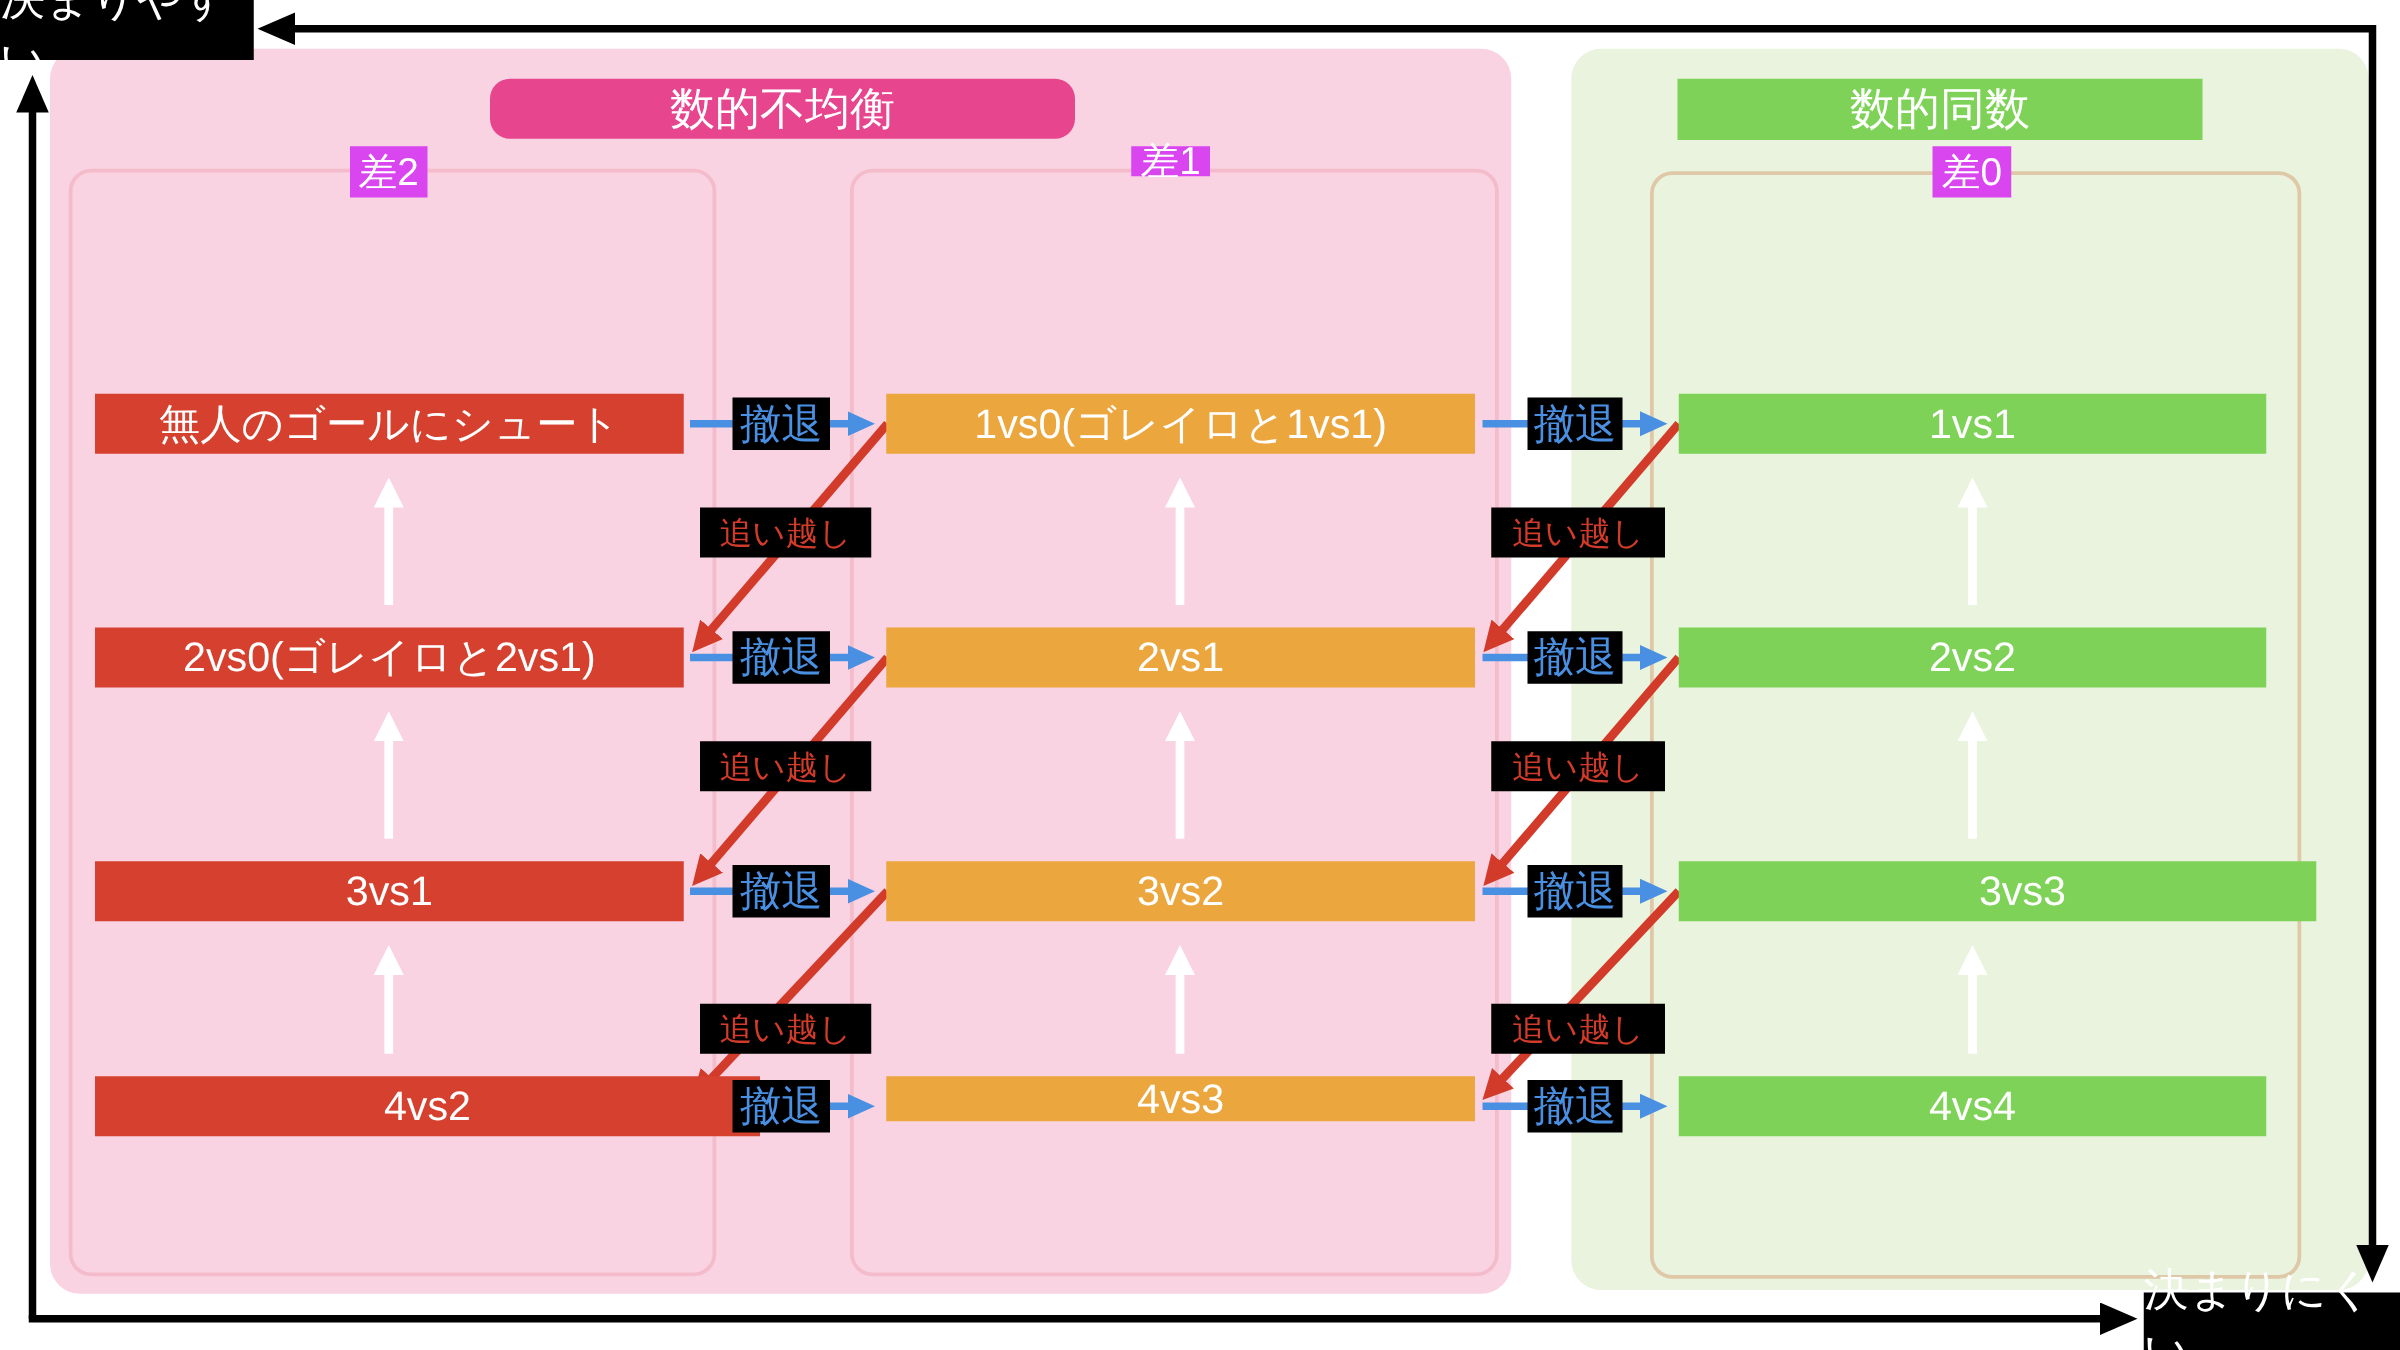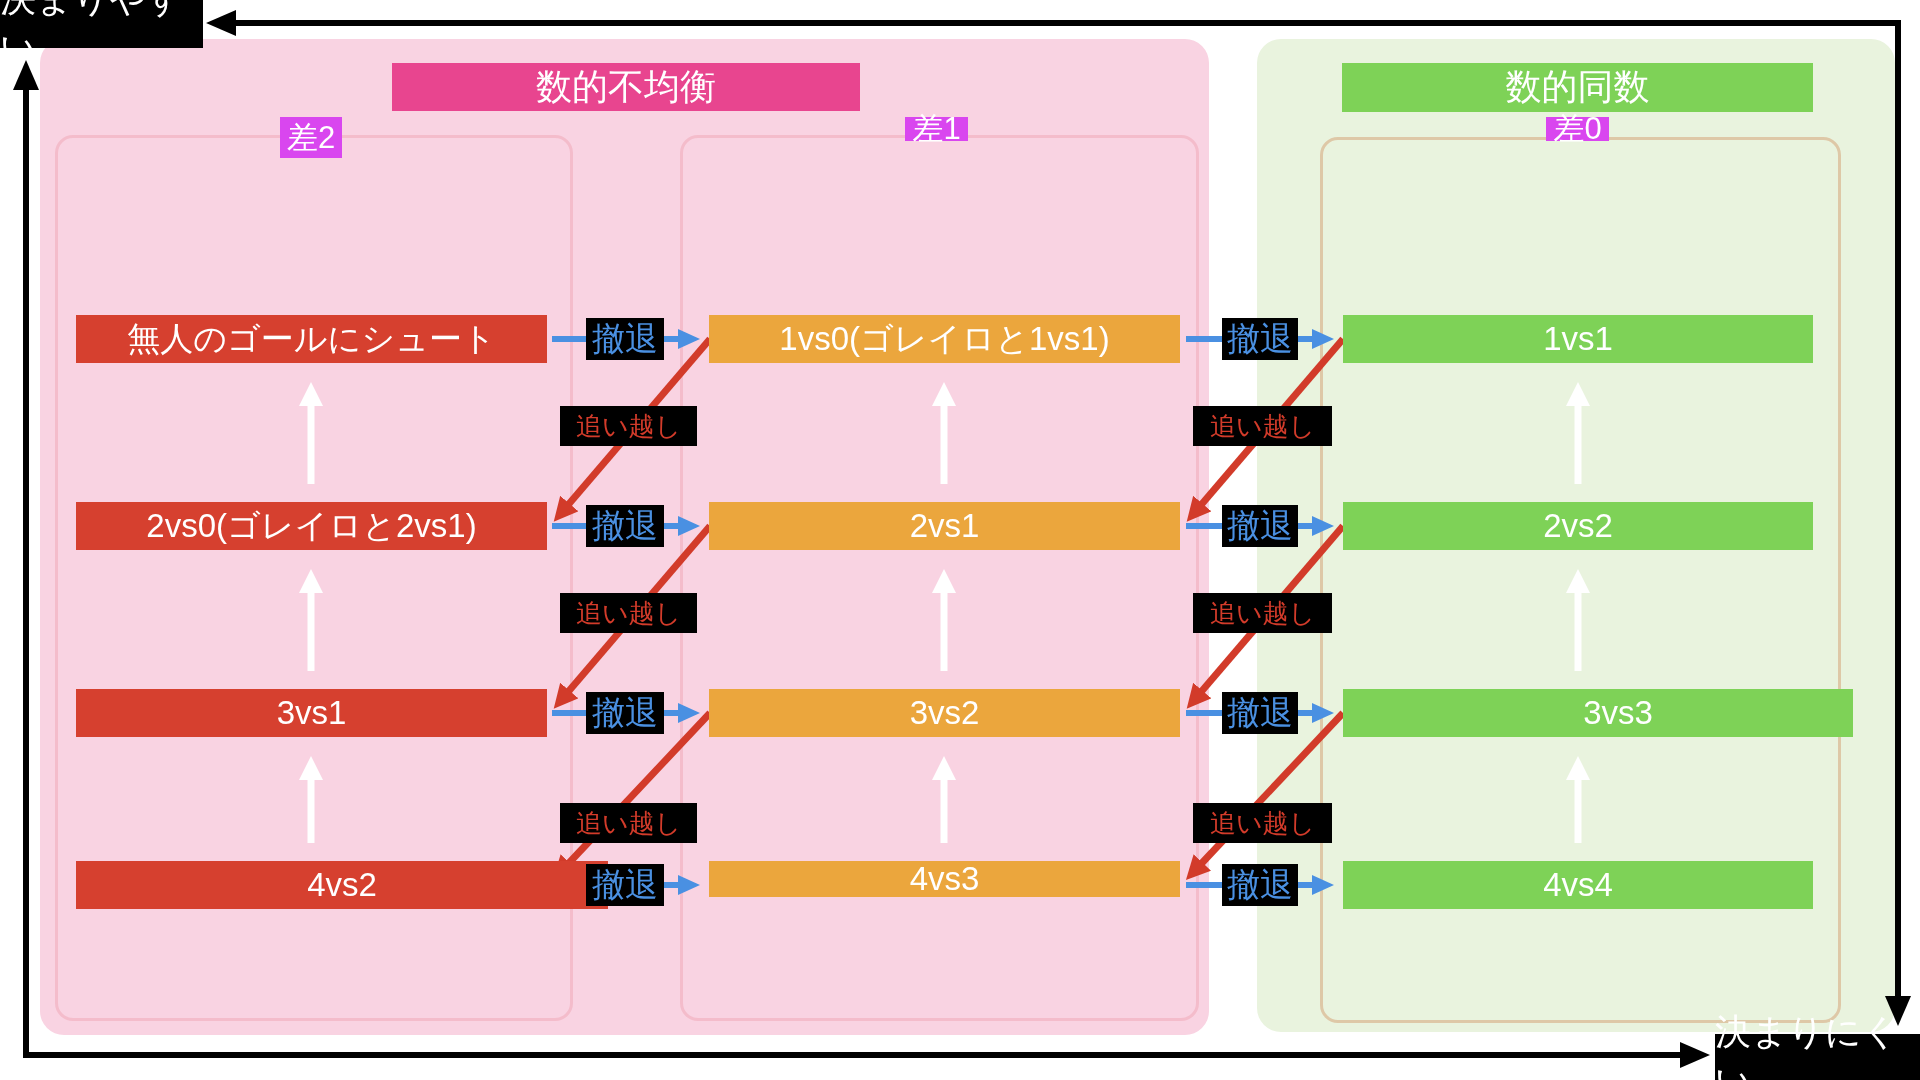--- a/index.html
+++ b/index.html
@@ -22,26 +22,26 @@
 </head>
 <body>
 
 <div class="abs panel z1" style="left:40px;top:39px;width:1169px;height:996px;background:#f9d3e2;"></div>
 <div class="abs panel z1" style="left:1257px;top:39px;width:638px;height:993px;background:#e9f3de;"></div>
 
 <div class="abs subrect z1" style="left:55px;top:135px;width:512px;height:880px;border:3px solid #f4bccb;"></div>
 <div class="abs subrect z1" style="left:680px;top:135px;width:513px;height:880px;border:3px solid #f4bccb;"></div>
 <div class="abs subrect z1" style="left:1320px;top:137px;width:515px;height:880px;border:3px solid #dec8a7;"></div>
 
-<div class="abs flexc hdr" style="left:392px;top:63px;width:468px;height:48px;background:#e8458f;">数的不均衡</div>
-<div class="abs flexc hdr" style="left:1342px;top:63px;width:471px;height:49px;background:#7ed257;">数的同数</div>
+<div class="abs flexc hdr" style="left:392px;top:63px;width:468px;height:48px;background:#e8458f;border-radius:16px;">数的不均衡</div>
+<div class="abs flexc hdr" style="left:1342px;top:63px;width:420px;height:49px;background:#7ed257;">数的同数</div>
 
 <div class="abs flexc difflab" style="left:280px;top:117px;width:62px;height:41px;">差2</div>
 <div class="abs flexc difflab" style="left:905px;top:117px;width:63px;height:24px;">差1</div>
-<div class="abs flexc difflab" style="left:1546px;top:117px;width:63px;height:24px;">差0</div>
+<div class="abs flexc difflab" style="left:1546px;top:117px;width:63px;height:41px;">差0</div>
 
 <svg class="layer" width="1920" height="1080" viewBox="0 0 1920 1080">
   <defs>
     <marker id="mBlack" markerUnits="userSpaceOnUse" markerWidth="34" markerHeight="30" refX="4" refY="13" orient="auto">
       <path d="M0,0 L30,13 L0,26 Z" fill="#000000"></path>
     </marker>
     <marker id="mBlue" markerUnits="userSpaceOnUse" markerWidth="26" markerHeight="24" refX="2" refY="10" orient="auto">
       <path d="M0,0 L22,10 L0,20 Z" fill="#4a90e2"></path>
     </marker>
     <marker id="mWhite" markerUnits="userSpaceOnUse" markerWidth="28" markerHeight="26" refX="2" refY="12" orient="auto">

